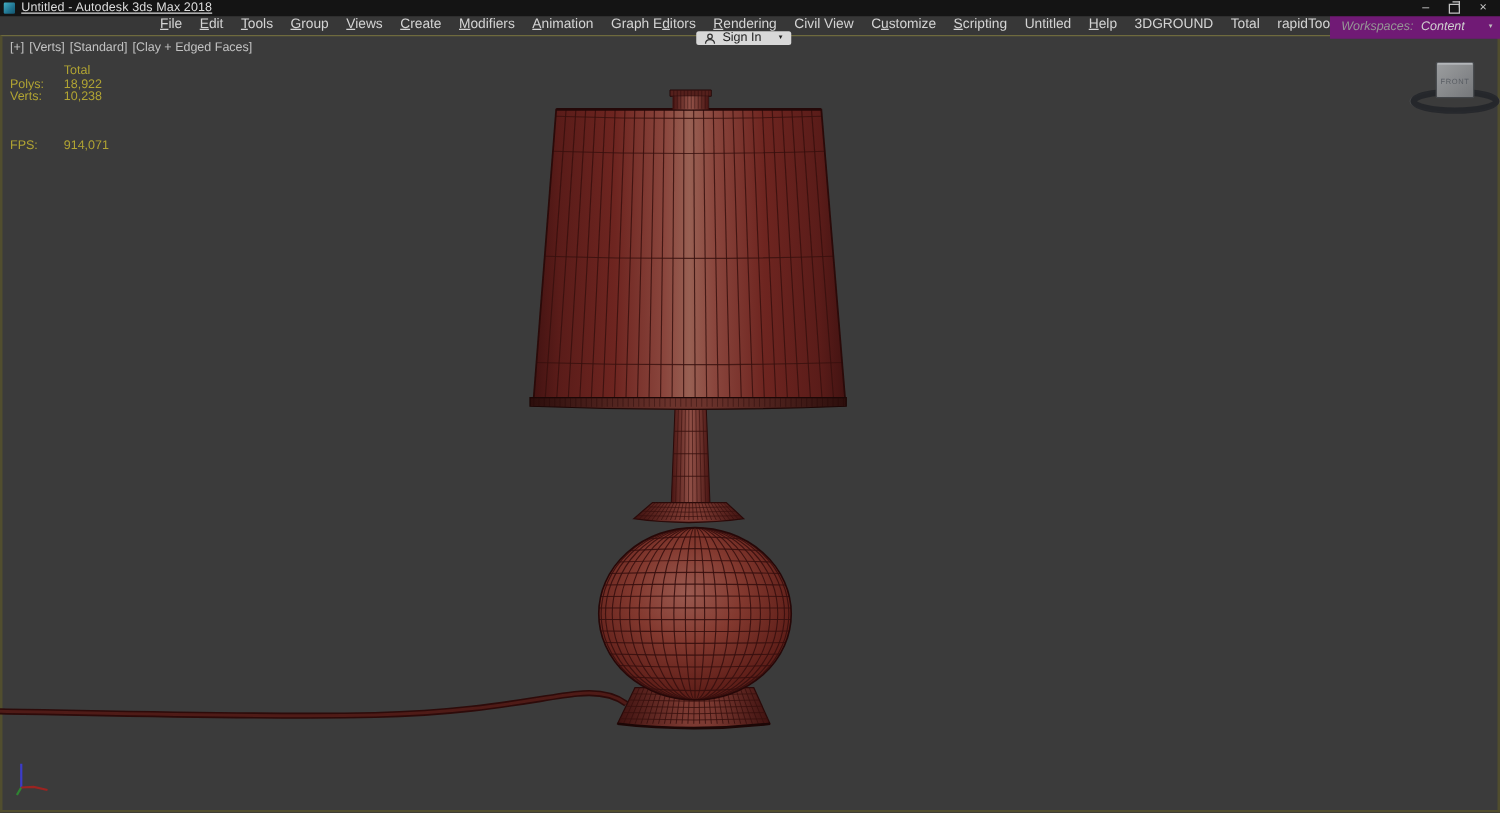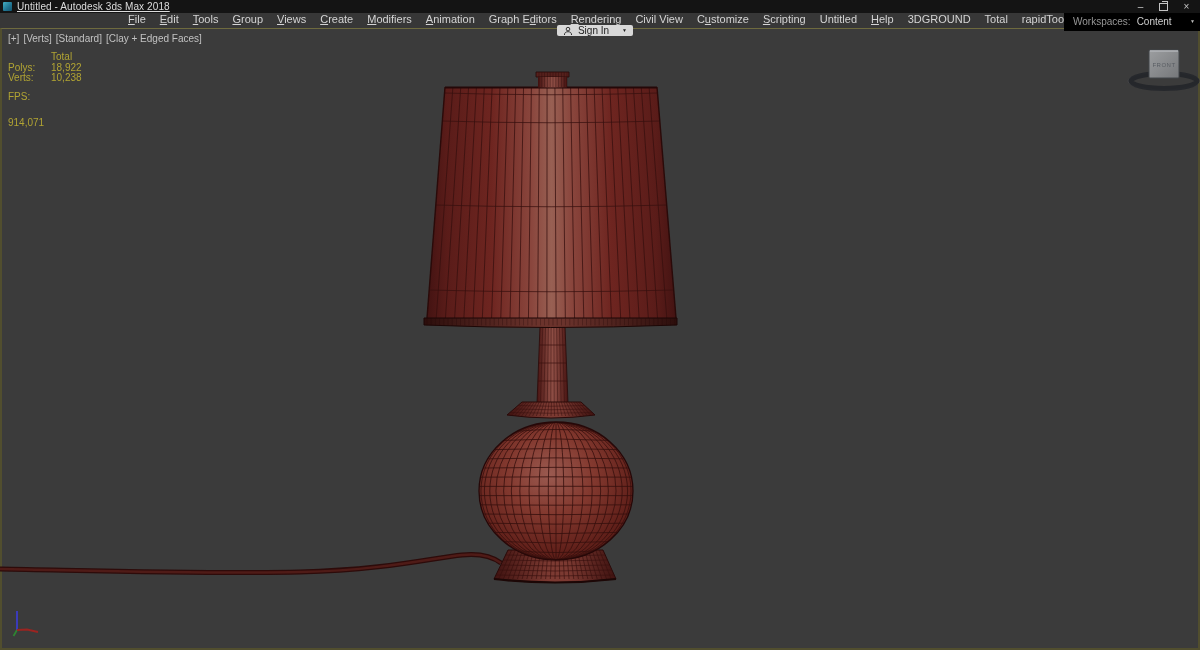--- a/index.html
+++ b/index.html
@@ -48,23 +48,24 @@
     display:flex;align-items:center;background:#d8d8d8;color:#1b1b1b;
     border:none;border-radius:2px;height:13px;padding:0 6px;
     font-size:10px;font-family:inherit;margin-right:10px;cursor:default;
   }
   .signin-btn .person{margin-right:5px;display:block;}
   .caret{font-size:5px;line-height:5px;}
   .signin-caret{margin-left:13px;color:#1b1b1b;}
 
   .workspaces{
     position:absolute;top:12px;right:0;height:19px;width:136px;
-    background:#000000;display:flex;align-items:center;
+    background:#701a75;display:flex;align-items:center;
     font-size:10px;color:#969696;padding:0 5px 0 9px;z-index:16;
     box-sizing:border-box;
+    font-style:italic;
   }
   .ws-select{
     flex:1;display:flex;align-items:center;justify-content:space-between;
     color:#cfcfcf;margin-left:6px;cursor:default;
   }
   .ws-caret{color:#bdbdbd;}
 
   
   .viewport{
     position:absolute;top:28px;left:0;right:0;bottom:0;
@@ -79,21 +80,21 @@
   }
   .vp-label span{cursor:default;}
 
   .stats{
     position:absolute;left:6px;top:23px;z-index:2;
     font-size:10px;color:#b1a433;line-height:10.5px;white-space:nowrap;
   }
   .stat-row{display:flex;gap:16px;}
   .stat-label{width:27px;}
   .stat-value{}
-  .stat-gap{margin-top:8px;flex-direction:column;}
+  .stat-gap{margin-top:28px;}
 </style>
 </head>
 <body>
 
 <div class="window">
 
   <div class="titlebar">
     <span class="app-icon"></span>
     <span class="window-title">Untitled - Autodesk 3ds Max 2018</span>
     <div class="win-controls">

